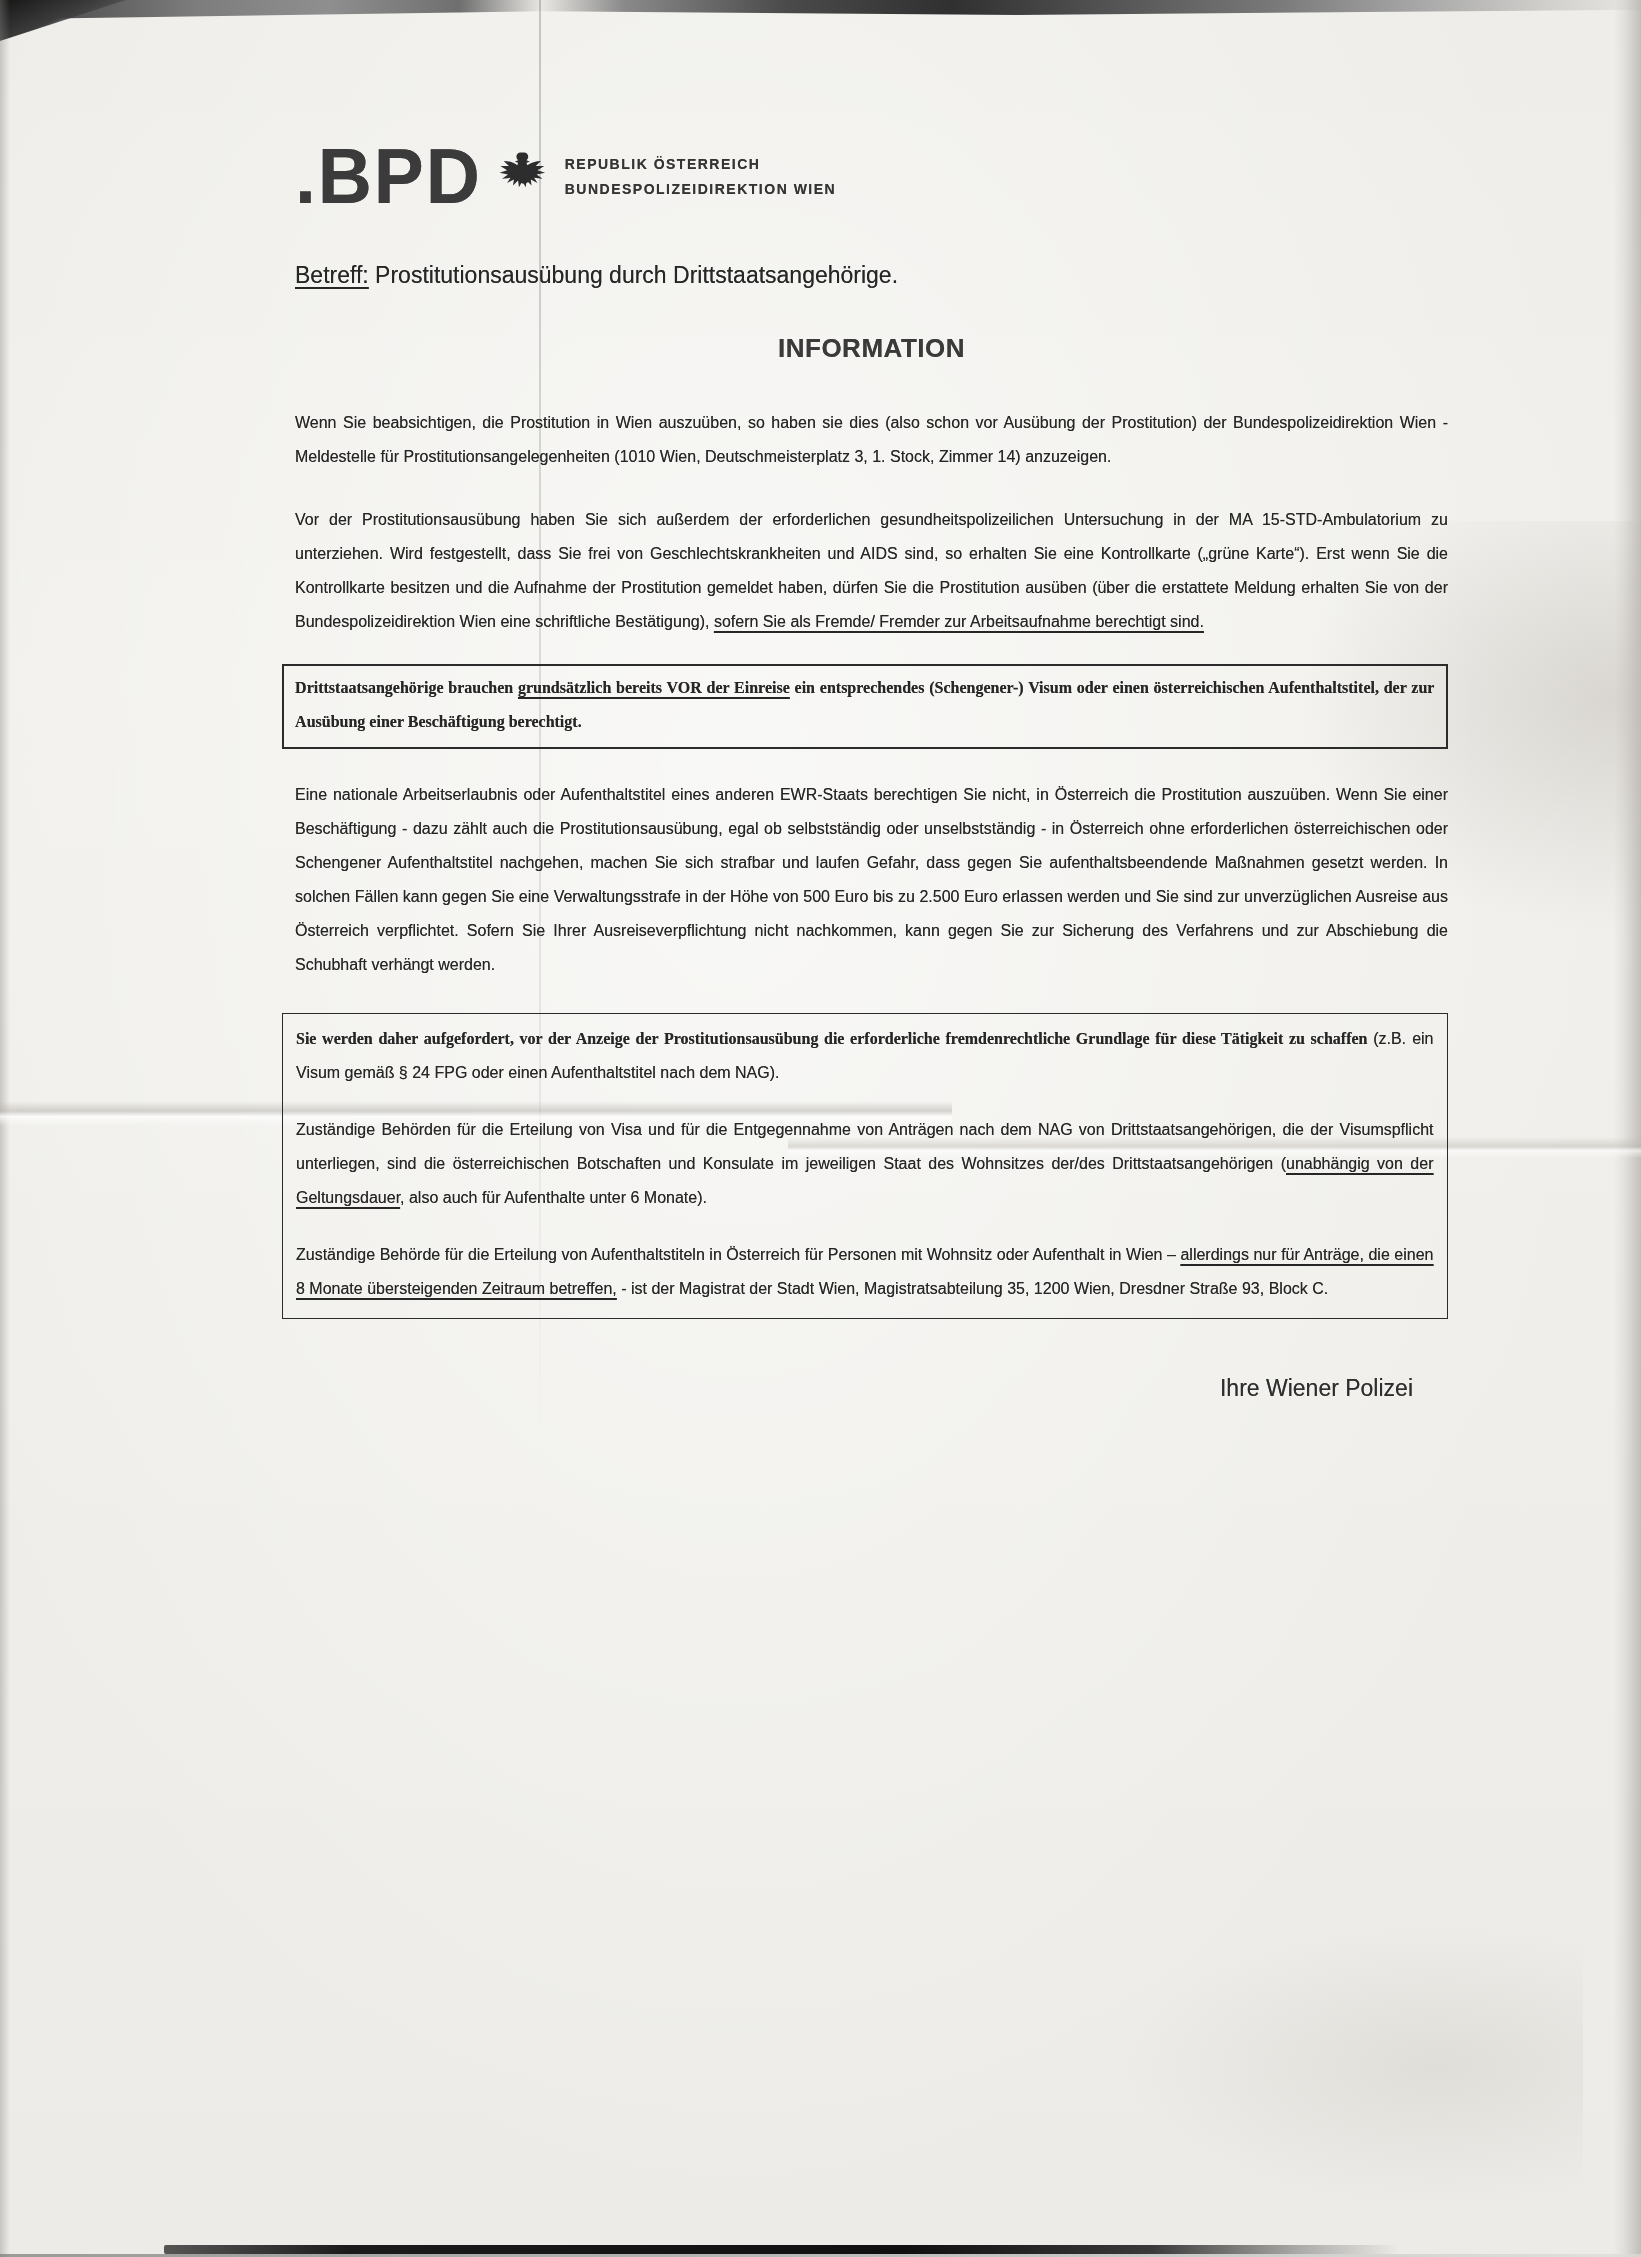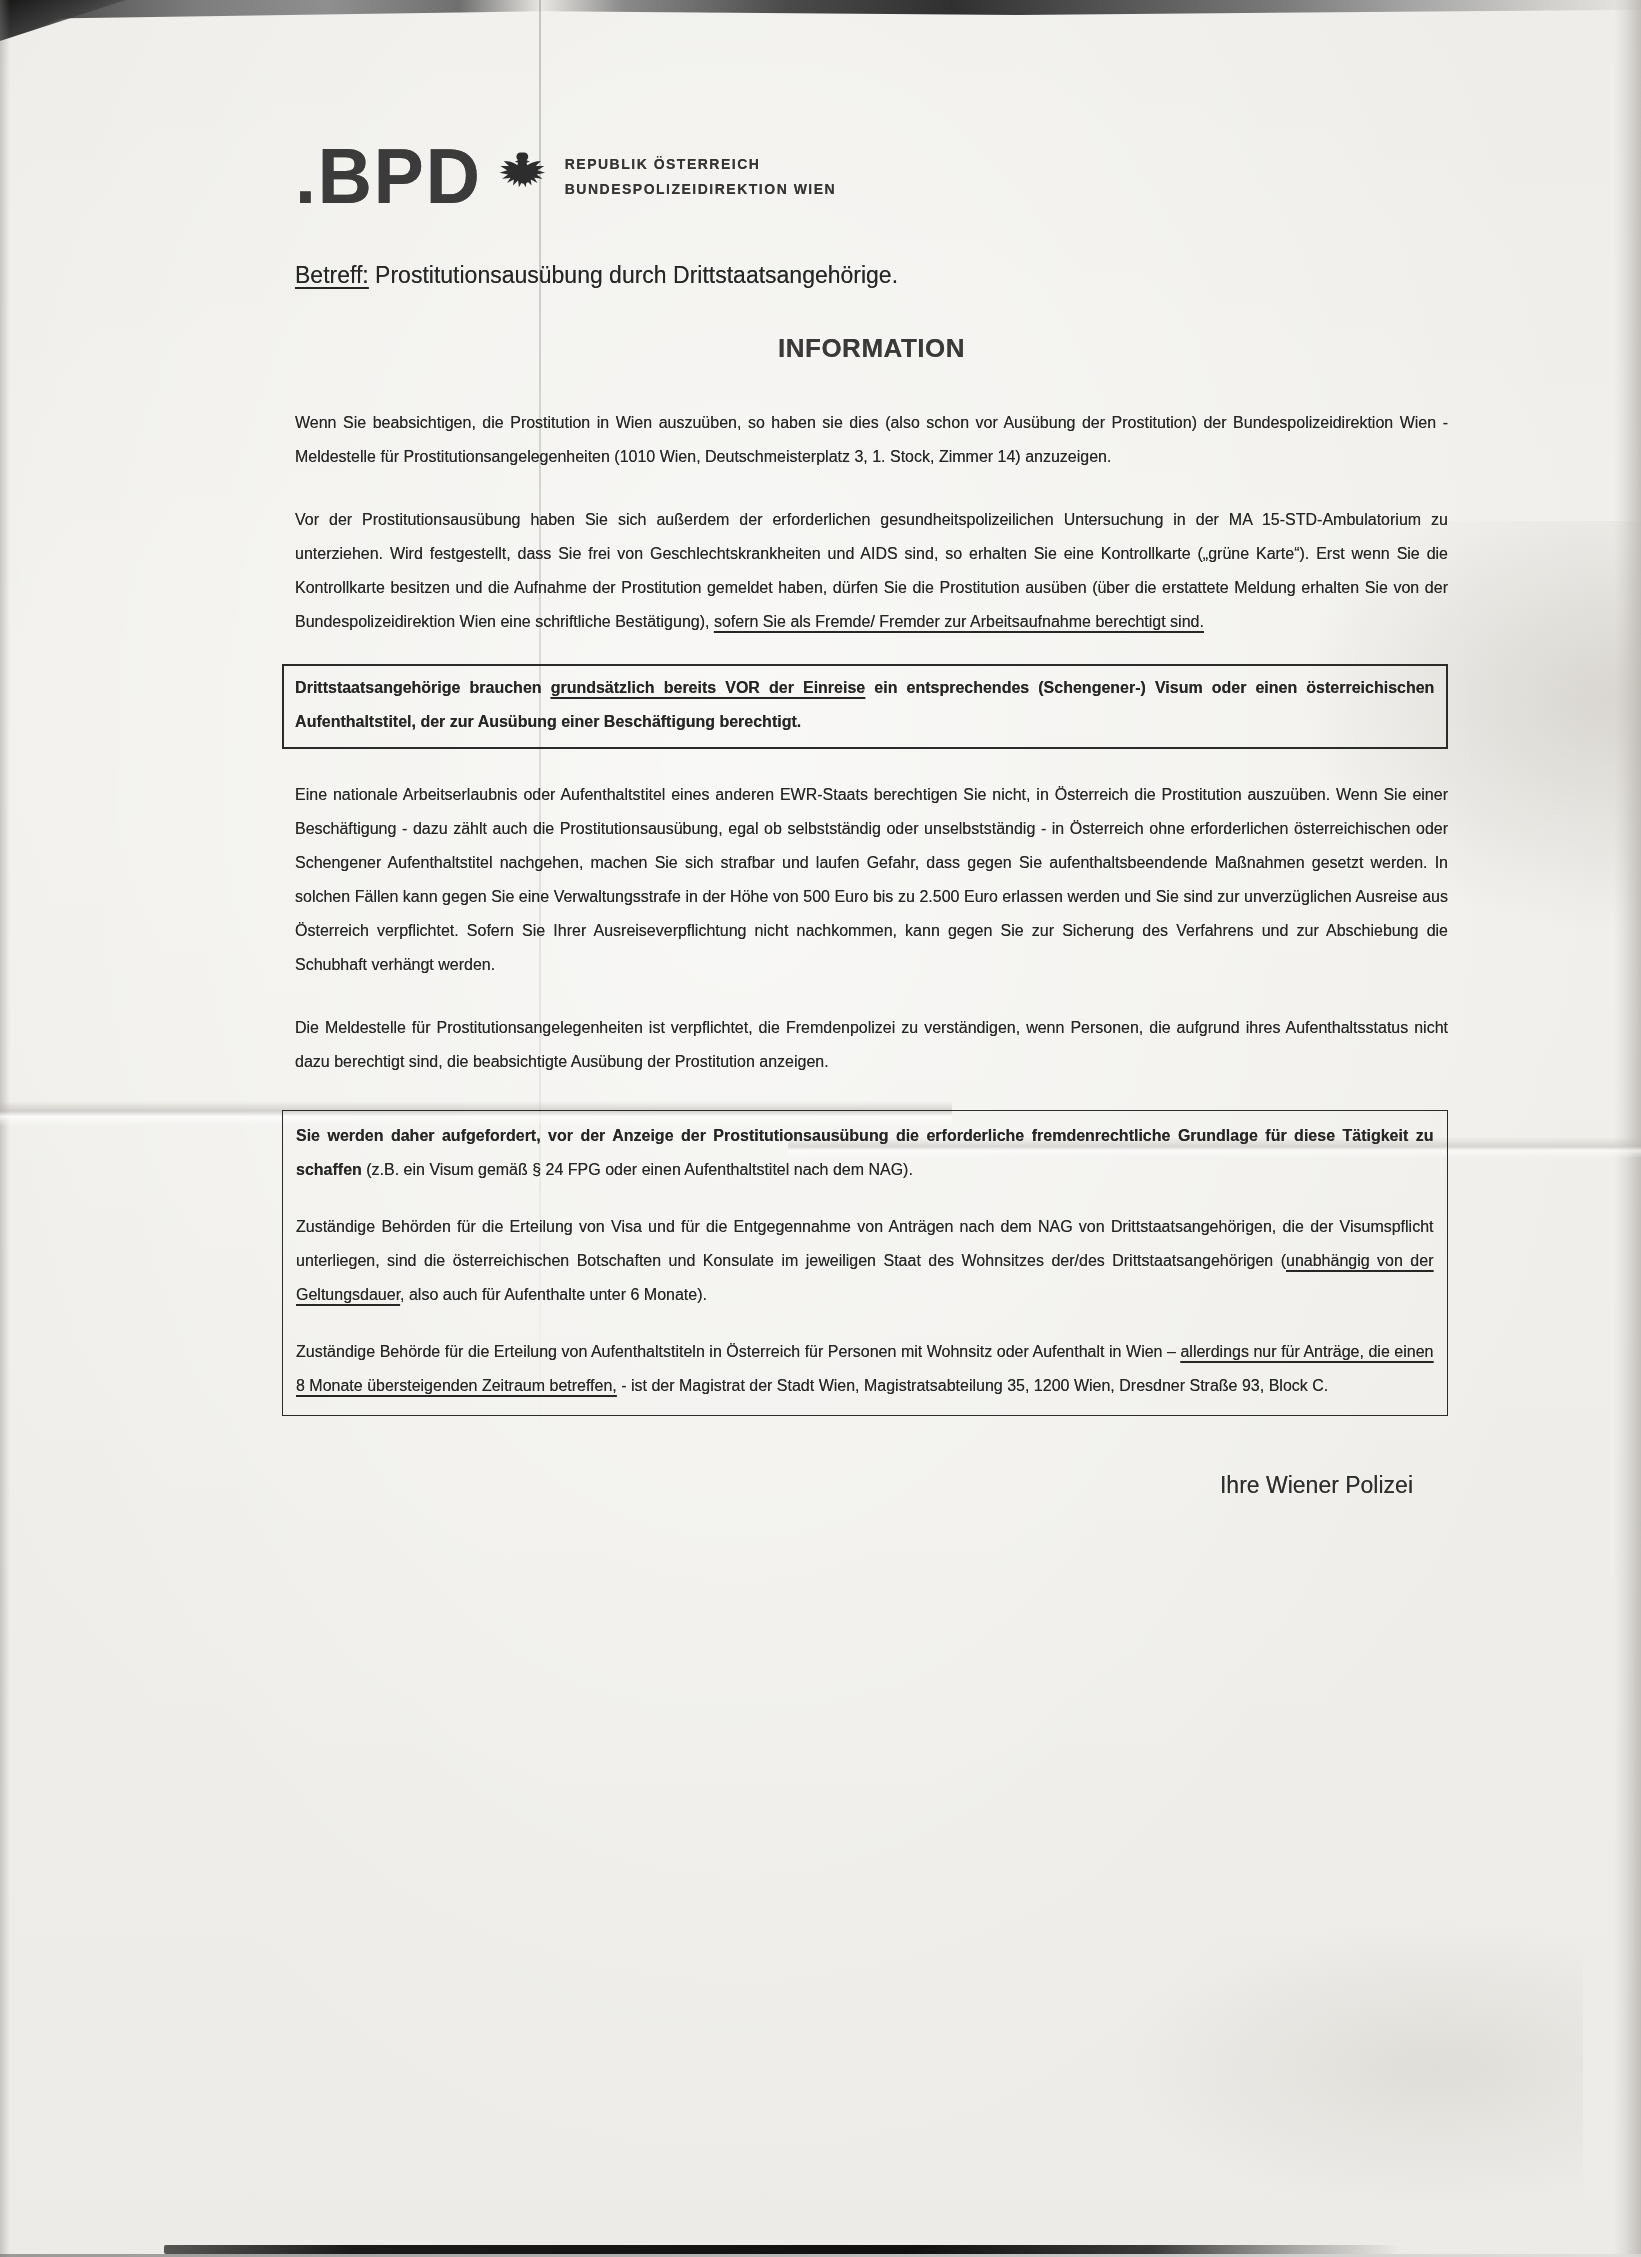--- a/index.html
+++ b/index.html
@@ -89,21 +89,21 @@
     font-size:16px;line-height:34px;text-align:justify;margin:29px 0 0 0;
   }
   p.first{margin-top:42px;}
   .ul{text-decoration:underline;text-decoration-thickness:1.9px;text-underline-offset:3.9px;}
   .box{
     border:2.9px solid #2b2b2b;margin:25px 0 0 -13.5px;padding:4.8px 11.6px 8.7px 11.6px;
   }
   .box p.para{margin:0;}
   .box2{border-width:1.9px;margin-top:31px;padding:7.7px 13.5px 11.6px 13.5px;}
   .box2 p.para + p.para{margin-top:23px;}
-  .b{font-weight:bold;}
+  .b{font-weight:bold;font-family:Liberation Serif, serif;}
   .signature{
     font-size:23px;text-align:right;padding-right:35px;margin-top:56px;color:#2e2e2e;
   }
 </style>
 </head>
 <body>
 
 <div class="paper">
 
   <div class="scan-top"></div>
@@ -141,21 +141,20 @@
     <p class="para first">Wenn Sie beabsichtigen, die Prostitution in Wien auszuüben, so haben sie dies (also schon vor Ausübung der Prostitution) der Bundespolizeidirektion Wien - Meldestelle für Prostitutionsangelegenheiten (1010 Wien, Deutschmeisterplatz 3, 1. Stock, Zimmer 14) anzuzeigen.</p>
 
     <p class="para"><span>Vor der Prostitutionsausübung haben Sie sich außerdem der erforderlichen gesundheitspolizeilichen Untersuchung in der MA 15-STD-Ambulatorium zu unterziehen. Wird festgestellt, dass Sie frei von Geschlechtskrankheiten und AIDS sind, so erhalten Sie eine Kontrollkarte („grüne Karte“). Erst wenn Sie die Kontrollkarte besitzen und die Aufnahme der Prostitution gemeldet haben, dürfen Sie die Prostitution ausüben (über die erstattete Meldung erhalten Sie von der Bundespolizeidirektion Wien eine schriftliche Bestätigung), </span><span class="ul">sofern Sie als Fremde/ Fremder zur Arbeitsaufnahme berechtigt sind.</span></p>
 
     <div class="box box1">
       <p class="para b"><span>Drittstaatsangehörige brauchen </span><span class="ul">grundsätzlich bereits VOR der Einreise</span><span> ein entsprechendes (Schengener-) Visum oder einen österreichischen Aufenthaltstitel, der zur Ausübung einer Beschäftigung berechtigt.</span></p>
     </div>
 
     <p class="para">Eine nationale Arbeitserlaubnis oder Aufenthaltstitel eines anderen EWR-Staats berechtigen Sie nicht, in Österreich die Prostitution auszuüben. Wenn Sie einer Beschäftigung - dazu zählt auch die Prostitutionsausübung, egal ob selbstständig oder unselbstständig - in Österreich ohne erforderlichen österreichischen oder Schengener Aufenthaltstitel nachgehen, machen Sie sich strafbar und laufen Gefahr, dass gegen Sie aufenthaltsbeendende Maßnahmen gesetzt werden. In solchen Fällen kann gegen Sie eine Verwaltungsstrafe in der Höhe von 500 Euro bis zu 2.500 Euro erlassen werden und Sie sind zur unverzüglichen Ausreise aus Österreich verpflichtet. Sofern Sie Ihrer Ausreiseverpflichtung nicht nachkommen, kann gegen Sie zur Sicherung des Verfahrens und zur Abschiebung die Schubhaft verhängt werden.</p>
 
-    <p class="para">Die Meldestelle für Prostitutionsangelegenheiten ist verpflichtet, die Fremdenpolizei zu verständigen, wenn Personen, die aufgrund ihres Aufenthaltsstatus nicht dazu berechtigt sind, die beabsichtigte Ausübung der Prostitution anzeigen.</p>
 
     <div class="box box2">
       <p class="para"><span class="b">Sie werden daher aufgefordert, vor der Anzeige der Prostitutionsausübung die erforderliche fremdenrechtliche Grundlage für diese Tätigkeit zu schaffen </span><span>(z.B. ein Visum gemäß § 24 FPG oder einen Aufenthaltstitel nach dem NAG).</span></p>
       <p class="para"><span>Zuständige Behörden für die Erteilung von Visa und für die Entgegennahme von Anträgen nach dem NAG von Drittstaatsangehörigen, die der Visumspflicht unterliegen, sind die österreichischen Botschaften und Konsulate im jeweiligen Staat des Wohnsitzes der/des Drittstaatsangehörigen (</span><span class="ul">unabhängig von der Geltungsdauer</span><span>, also auch für Aufenthalte unter 6 Monate).</span></p>
       <p class="para"><span>Zuständige Behörde für die Erteilung von Aufenthaltstiteln in Österreich für Personen mit Wohnsitz oder Aufenthalt in Wien – </span><span class="ul">allerdings nur für Anträge, die einen 8 Monate übersteigenden Zeitraum betreffen,</span><span> - ist der Magistrat der Stadt Wien, Magistratsabteilung 35, 1200 Wien, Dresdner Straße 93, Block C.</span></p>
     </div>
 
     <div class="signature">Ihre Wiener Polizei</div>
 
   </div>

